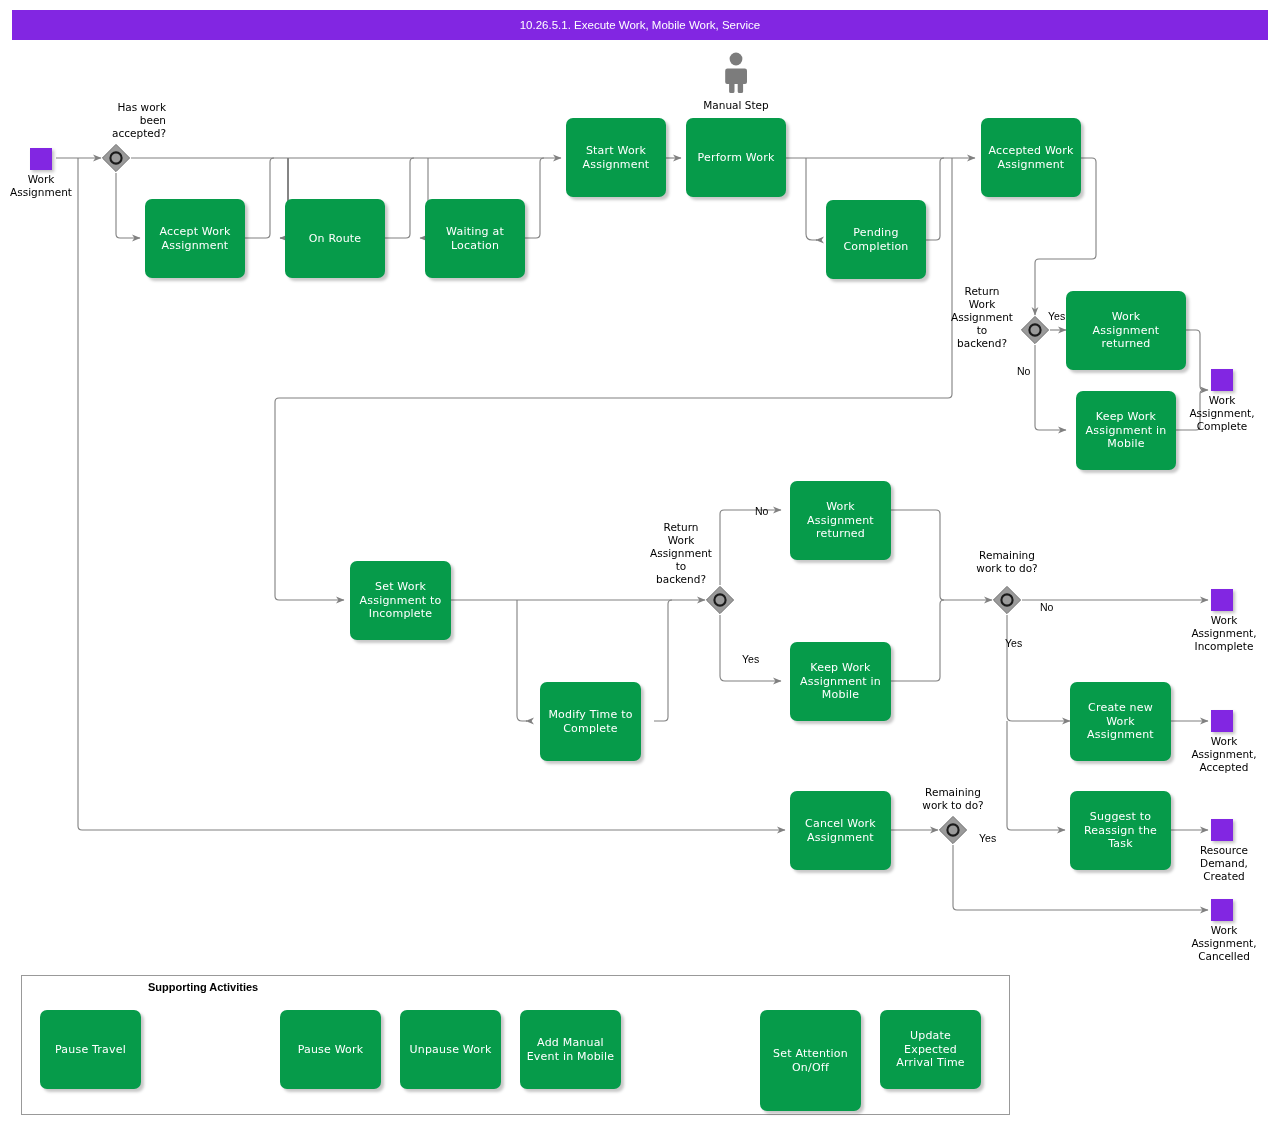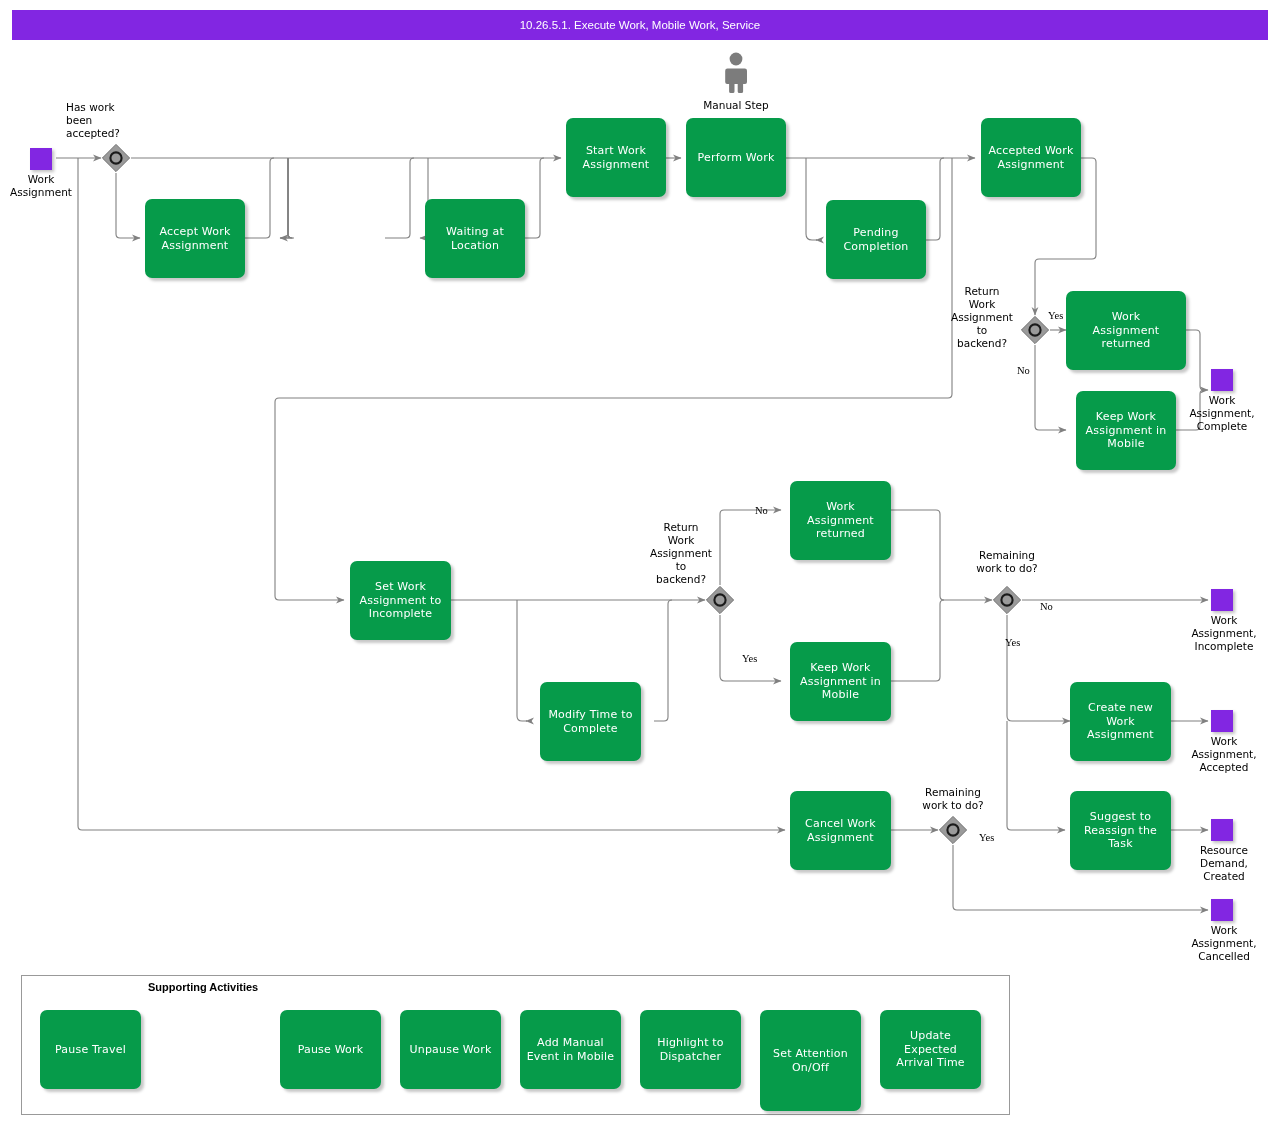--- a/index.html
+++ b/index.html
@@ -88,28 +88,28 @@
     position: absolute;
     width: 30px;
     height: 30px;
   }
   .gw-label {
     position: absolute;
     font-family: "DejaVu Sans", sans-serif;
     font-size: 10.5px;
     line-height: 13px;
     color: #000000;
-    text-align: left;
+    text-align: right;
     white-space: pre-line;
   }
 
   
   .flow-label {
     position: absolute;
-    font-family: Liberation Serif, serif;
+    font-family: Liberation Sans, sans-serif;
     font-size: 10.5px;
     line-height: 12px;
     color: #000000;
     white-space: nowrap;
   }
 
   
   .actor {
     position: absolute;
   }
@@ -264,20 +264,21 @@
       <path d="M15,1.4 L28.6,15 L15,28.6 L1.4,15 Z" fill="#9a9a9a" stroke="#6f6f6f" stroke-width="1"></path>
       <circle cx="15" cy="15" r="5.6" fill="none" stroke="#1a1a1a" stroke-width="2.1"></circle>
     </svg>
   </div>
   <div class="gw-label" style="left: 66px; top: 101px; width: 100px; white-space: pre-line;">Has work
 been
 accepted?</div>
 
   <div class="task" style="left: 145px; top: 199px; width: 100px; height: 79px; white-space: pre-line;">Accept Work
 Assignment</div>
+  <div class="task" style="left: 285px; top: 199px; width: 100px; height: 79px; white-space: pre-line;">On Route</div>
   <div class="task" style="left: 425px; top: 199px; width: 100px; height: 79px; white-space: pre-line;">Waiting at
 Location</div>
   <div class="task" style="left: 566px; top: 118px; width: 100px; height: 79px; white-space: pre-line;">Start Work
 Assignment</div>
   <div class="task" style="left: 686px; top: 118px; width: 100px; height: 79px; white-space: pre-line;">Perform Work</div>
   <div class="task" style="left: 826px; top: 200px; width: 100px; height: 79px; white-space: pre-line;">Pending
 Completion</div>
   <div class="task" style="left: 981px; top: 118px; width: 100px; height: 79px; white-space: pre-line;">Accepted Work
 Assignment</div>
 
@@ -385,20 +386,18 @@
 Cancelled</div>
 
   <div class="group-box"></div>
   <div class="group-title">Supporting Activities</div>
 
   <div class="task" style="left: 40px; top: 1010px; width: 101px; height: 79px; white-space: pre-line;">Pause Travel</div>
   <div class="task" style="left: 280px; top: 1010px; width: 101px; height: 79px; white-space: pre-line;">Pause Work</div>
   <div class="task" style="left: 400px; top: 1010px; width: 101px; height: 79px; white-space: pre-line;">Unpause Work</div>
   <div class="task" style="left: 520px; top: 1010px; width: 101px; height: 79px; white-space: pre-line;">Add Manual
 Event in Mobile</div>
-  <div class="task" style="left: 640px; top: 1010px; width: 101px; height: 79px; white-space: pre-line;">Highlight to
-Dispatcher</div>
   <div class="task" style="left: 760px; top: 1010px; width: 101px; height: 101px; white-space: pre-line;">Set Attention
 On/Off</div>
   <div class="task" style="left: 880px; top: 1010px; width: 101px; height: 79px; white-space: pre-line;">Update Expected
 Arrival Time</div>
 
 </div>
 
 </body></html>

